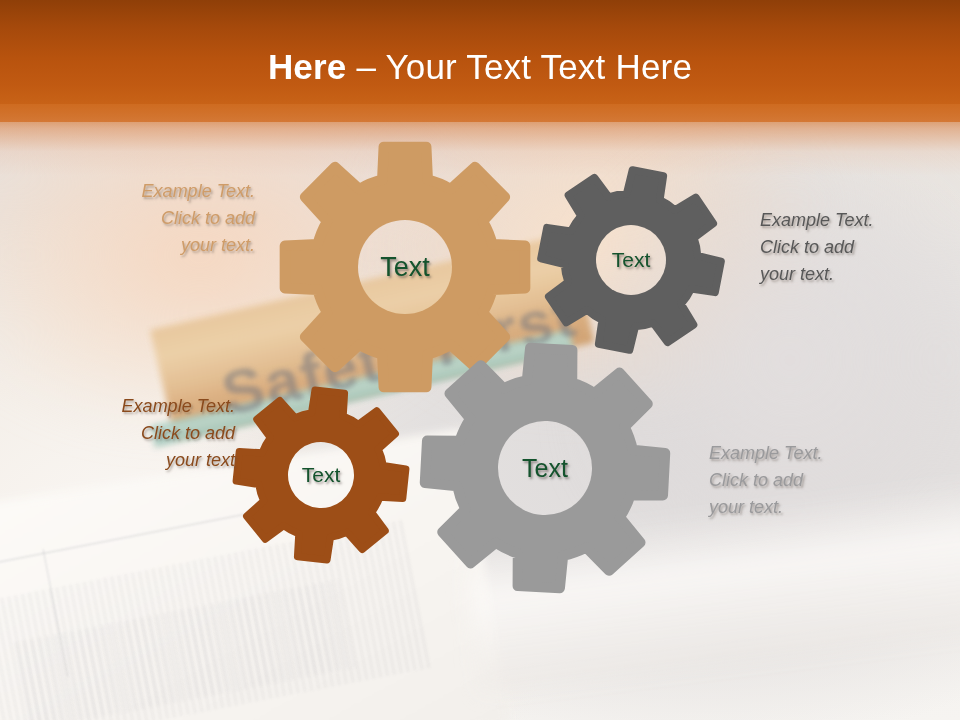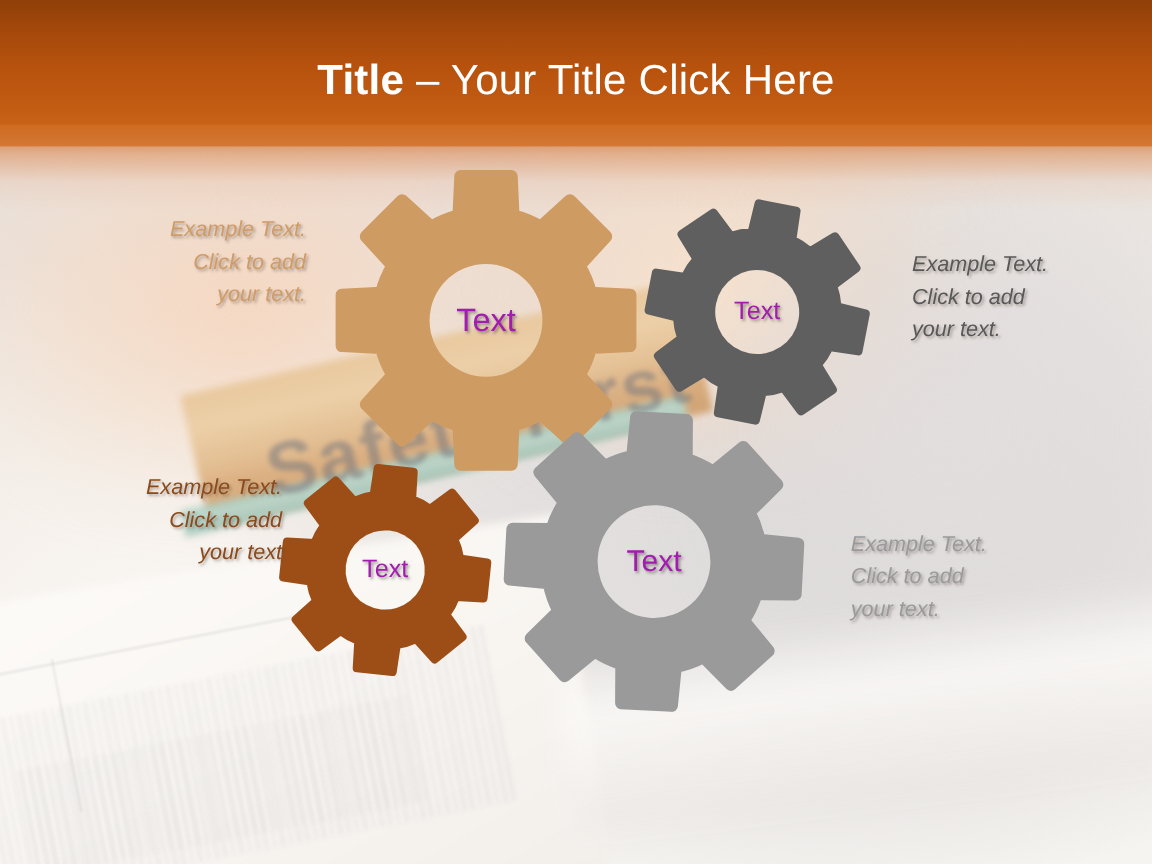--- a/index.html
+++ b/index.html
@@ -111,21 +111,21 @@
     white-space:nowrap;
   }
   .slide-title .strong{font-weight:bold;}
 
   
   .gear{position:absolute;}
   .gear svg{display:block;overflow:visible;}
   .gear-label{
     position:absolute;left:0;top:0;width:100%;height:100%;
     display:flex;align-items:center;justify-content:center;
-    color:#a21caf;font-family:"Liberation Sans",sans-serif;
+    color:#14532d;font-family:"Liberation Sans",sans-serif;
     text-shadow:1.5px 1.5px 2.5px rgba(60,50,45,.5);
     pointer-events:none;
   }
 
   
   .ex{
     position:absolute;
     font-family:"Liberation Sans",sans-serif;
     font-style:italic;font-size:18px;line-height:27px;
     text-shadow:1.6px 1.6px 2.4px rgba(90,80,72,.45);
@@ -151,21 +151,21 @@
     <div class="bg-sign-text">Safety First</div>
     <div class="bg-paper-rule"></div>
     <div class="bg-paper-rule2"></div>
     <div class="bg-lines"></div>
     <div class="bg-lines2"></div>
     <div class="bg-streak"></div>
   </div>
 
   <div class="title-band"></div>
   <div class="title-fade"></div>
-  <div class="slide-title"><span class="strong">Title</span><span> – Your Title Click Here</span></div>
+  <div class="slide-title"><span class="strong">Here</span><span> – Your Text Text Here</span></div>
 
   <div id="gear-host">
       <div class="gear" style="left: 269px; top: 131px; width: 272px; height: 272px;">
         <svg width="272" height="272" viewBox="-136 -136 272 272">
           <defs>
             <mask id="hub-0">
               <rect x="-136" y="-136" width="272" height="272" fill="#fff"></rect>
               <circle cx="0" cy="0" r="47" fill="#000"></circle>
             </mask>
           </defs>

